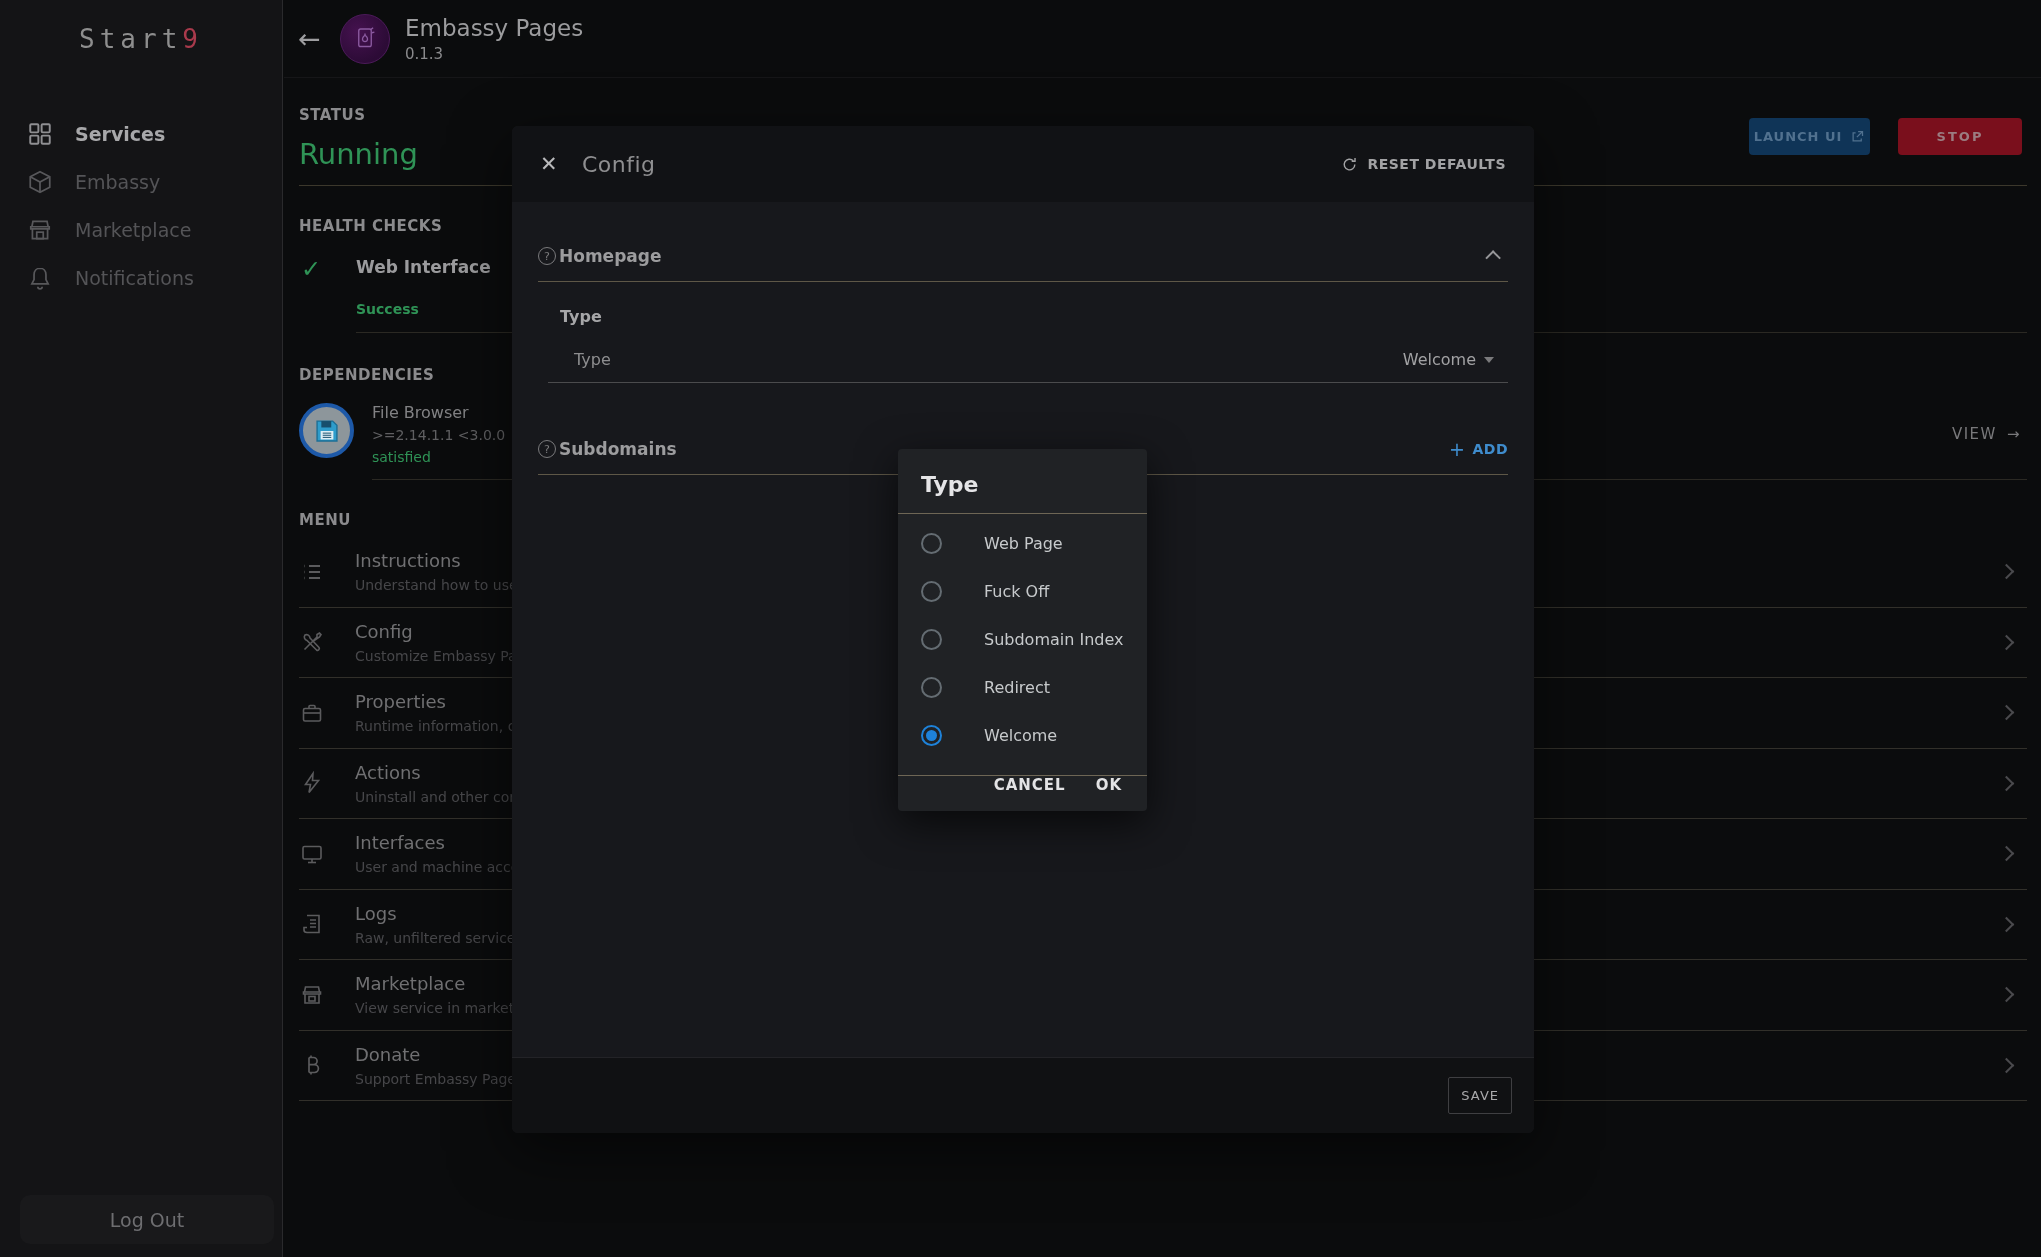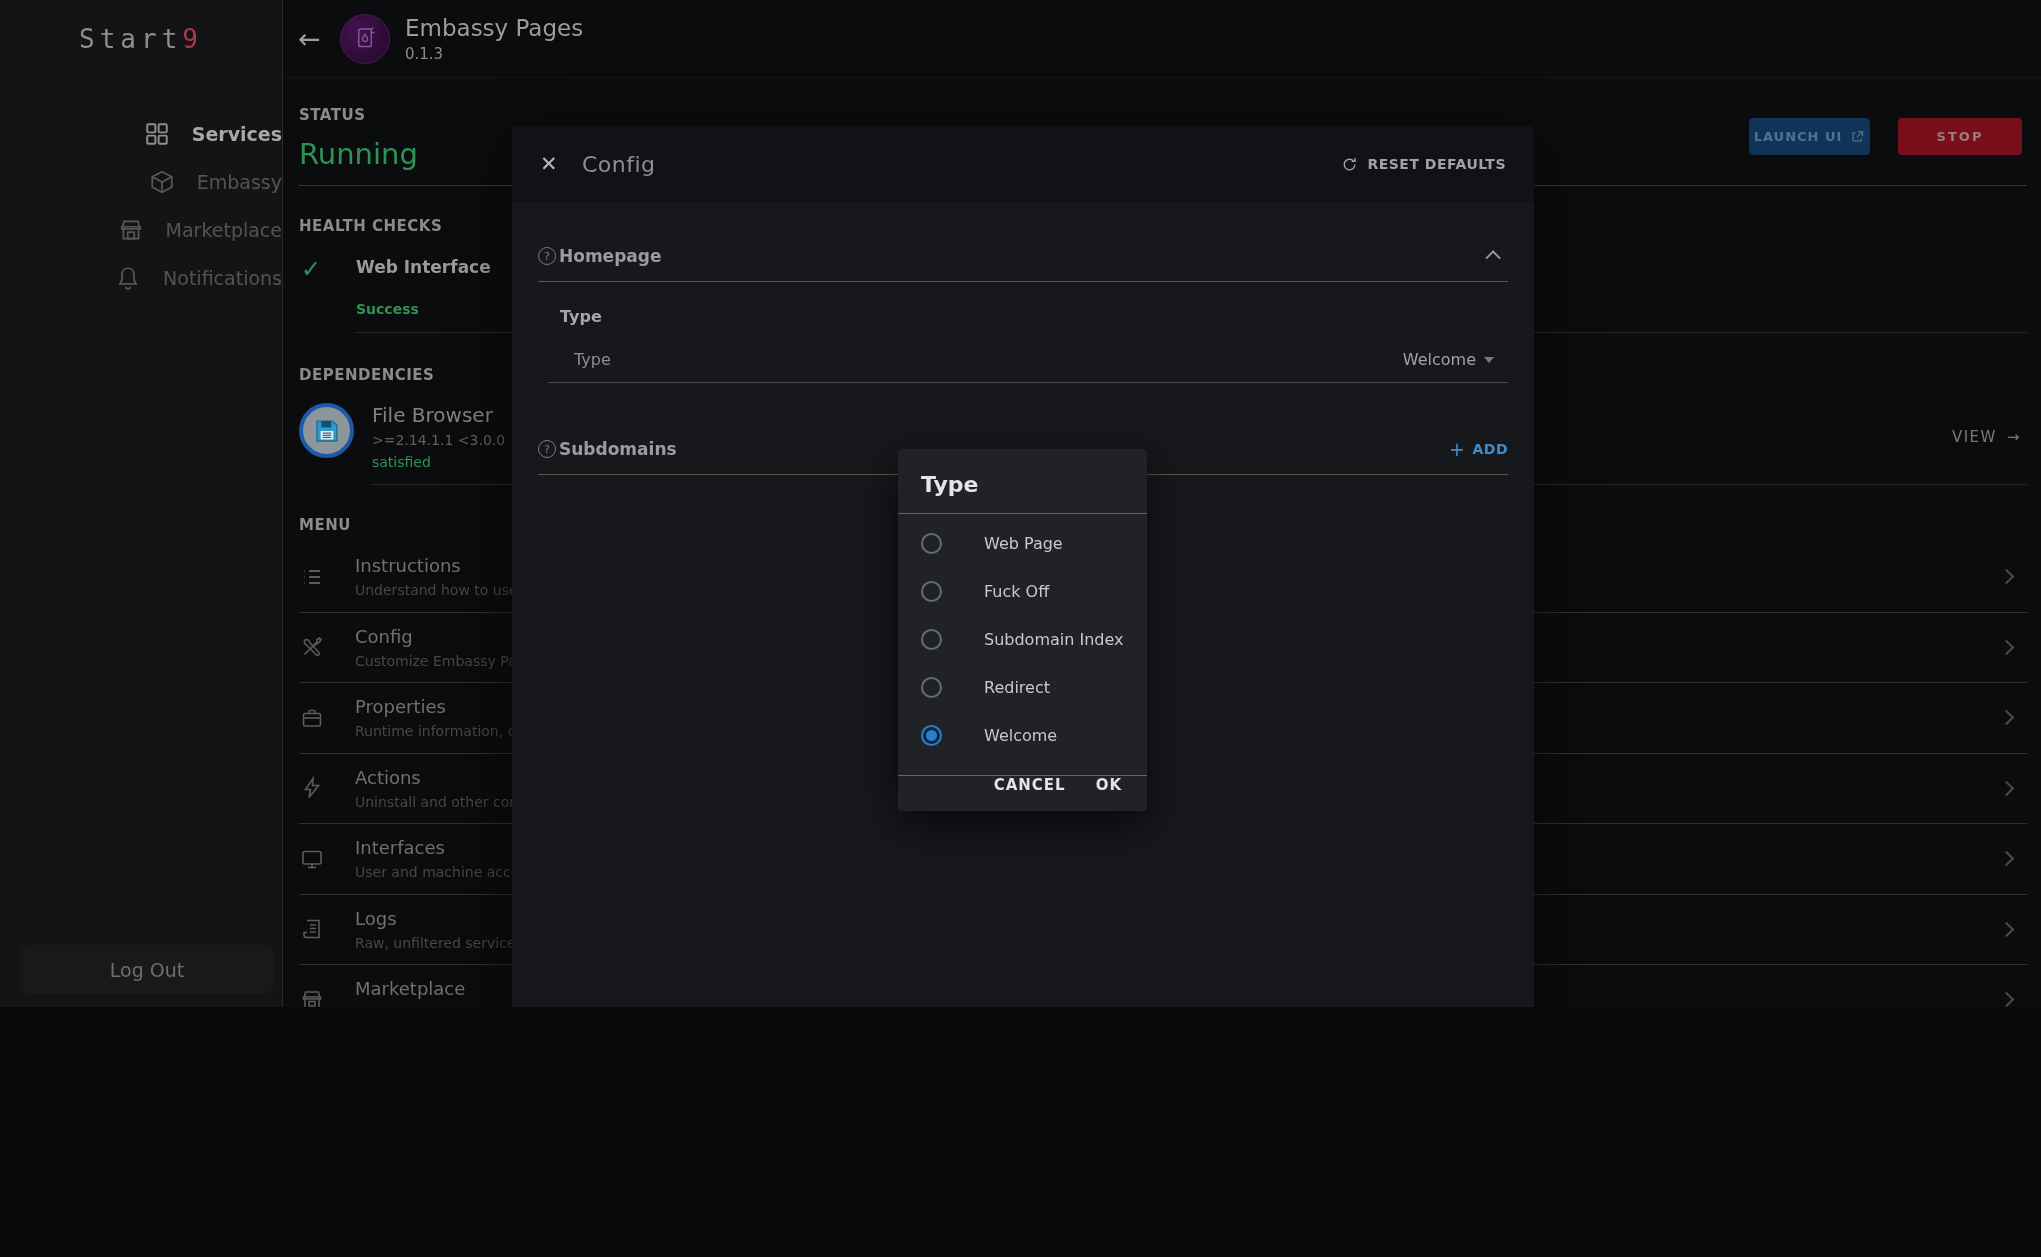--- a/index.html
+++ b/index.html
@@ -1,25 +1,25 @@
 <!DOCTYPE html>
 <html style="--brand-red: #a93a4c; --success-green: #2f9356; --launch-bg: #0f3457; --stop-bg: #7a0f1c; --add-blue: #3f8ccd; --radio-blue: #1e82d9; --divider-gold: #5e5747;"><head>
 <meta charset="utf-8">
 <style>
   * { margin:0; padding:0; box-sizing:border-box; }
   html,body { background:#08090a; }
   body { font-family:"DejaVu Sans","Liberation Sans",sans-serif; }
-  .screen { position:relative; width:2041px; height:1007px; background:#0b0c0d; overflow:hidden; }
+  .screen { position:relative; width:2041px; height:1257px; background:#0b0c0d; overflow:hidden; }
 
   
   .sidebar { position:absolute; left:0; top:0; bottom:0; width:283px; background:#141416; border-right:1px solid #2a2a2c; }
   .logo { margin-top:24px; text-align:center; font-family:"DejaVu Sans Mono","Liberation Mono",monospace; font-size:26px; letter-spacing:5px; color:#8e8e8e; }
   .logo .logo-accent { color:var(--brand-red,#a93a4c); }
   .side-nav { margin-top:56px; }
-  .side-item { display:flex; align-items:center; height:48px; padding-left:27px; color:#545457; font-size:19px; cursor:pointer;justify-content:flex-end; }
+  .side-item { display:flex; align-items:center; height:48px; padding-left:27px; color:#545457; font-size:19px; cursor:pointer; }
   .side-item .s-icon { width:26px; height:26px; margin-right:22px; color:#58585b; flex:none; }
   .side-item.active { color:#a8a8aa; font-weight:bold; }
   .side-item.active .s-icon { color:#8f8f92; }
   .logout-btn { position:absolute; left:20px; right:8px; bottom:13px; height:49px; background:#19191b; border:none; border-radius:10px; color:#6e6e71; font-size:19px; font-family:inherit; cursor:pointer; }
 
   
   .main { position:absolute; left:284px; right:0; top:0; bottom:0; }
   .app-header { height:78px; display:flex; align-items:center; padding-left:14px; border-bottom:1px solid #161618; }
   .back-arrow { width:42px; color:#9e9ea0; font-size:27px; cursor:pointer; }
   .app-icon { width:50px; height:50px; border-radius:50%; background:radial-gradient(circle at 35% 35%, #45124f 0%, #2c0b36 70%); border:1px solid #4c1a5a; display:flex; align-items:center; justify-content:center; }
@@ -40,21 +40,21 @@
   .check-row { margin-top:22px; display:flex; }
   .check-mark { width:57px; color:var(--success-green,#2f9356); font-size:24px; line-height:24px; padding-left:2px; }
   .check-name { font-size:17px; font-weight:bold; color:#9b9b9d; }
   .check-result { font-size:14px; color:var(--success-green,#2f9356); margin-top:24px;font-weight:bold; }
   .rule-inset-57 { border-bottom:1px solid #2b2923; margin-left:57px; margin-top:15px; }
 
   .dep-label { margin-top:33px; }
   .dep-row { margin-top:19px; display:flex; align-items:flex-start; }
   .dep-icon { width:55px; height:55px; border-radius:50%; background:#8d969b; border:4px solid #1d59a8; display:flex; align-items:center; justify-content:center; flex:none; }
   .dep-info { margin-left:18px; }
-  .dep-name { font-size:20px; color:#828284; }
+  .dep-name { font-size:16px; color:#828284; }
   .dep-version { font-size:14px; color:#606062; margin-top:5px; }
   .dep-status { font-size:14px; color:var(--success-green,#2f9356); margin-top:6px; }
   .view-link { margin-left:auto; margin-right:6px; align-self:center; display:flex; align-items:center; gap:10px; color:#79797b; font-size:15px; letter-spacing:1.5px; cursor:pointer; }
   .rule-inset-73 { border-bottom:1px solid #2b2923; margin-left:73px; margin-top:14px; }
 
   .menu-label { margin-top:31px; }
   .menu-list { margin-top:8px; }
   .menu-row { height:70.5px; display:flex; align-items:center; border-bottom:1px solid #32302a; cursor:pointer; }
   .menu-ic { width:24px; height:24px; margin-left:1px; color:#5b5b5d; flex:none; }
   .menu-text { margin-left:31px; }

